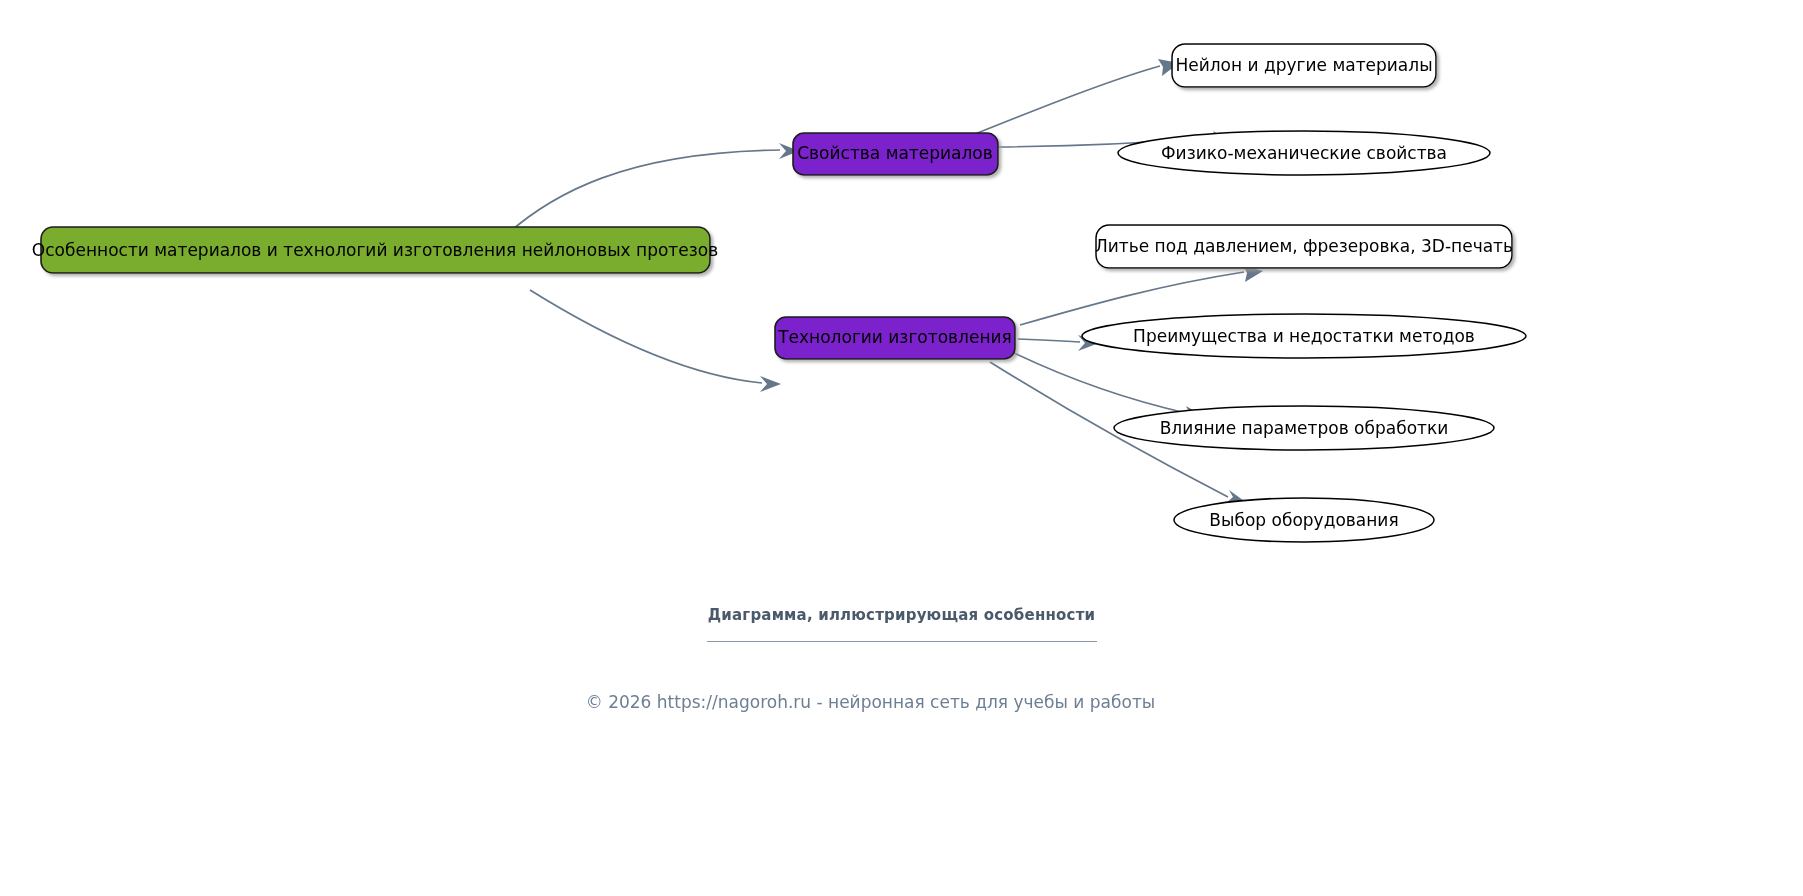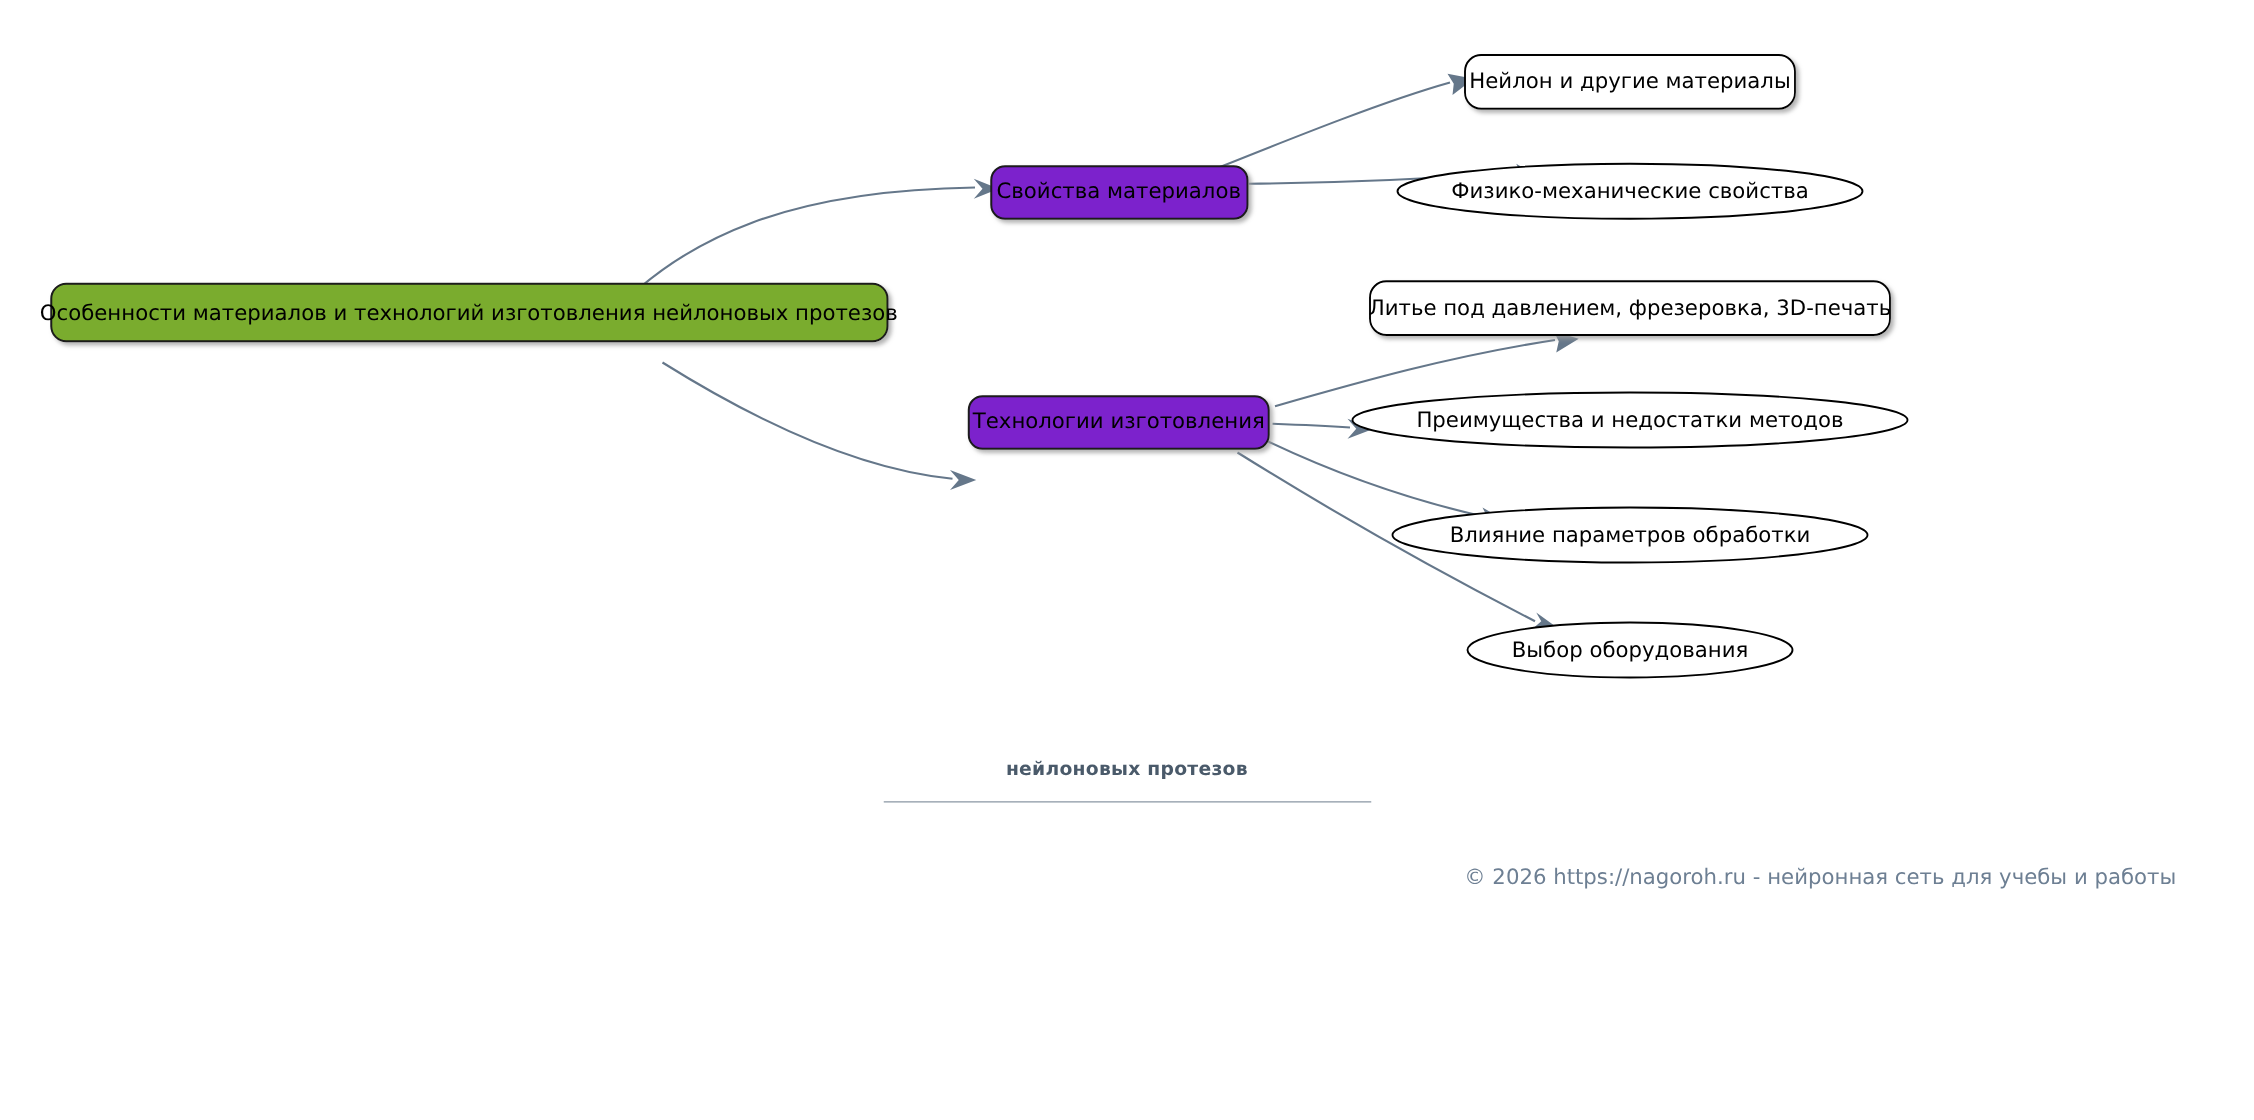--- a/index.html
+++ b/index.html
@@ -71,21 +71,21 @@
     width: 390px;
     height: 0;
     border-top: 1px solid #8a97a4;
     margin: 16px auto 0 auto;
   }
   .footer-text {
     position: absolute;
     left: 0;
     top: 692px;
     width: 1741px;
-    text-align: right;
+    text-align: center;
     font-family: "DejaVu Sans", sans-serif;
     font-size: 17px;
     color: #6d7f93;
   }
 </style>
 </head>
 <body>
 
 <svg id="canvas" viewBox="0 0 1803 896">
 
@@ -181,18 +181,18 @@
 
   <g>
     <ellipse class="leaf-shape" cx="1304" cy="520" rx="130" ry="22"></ellipse>
     <text class="node-label" x="1304" y="521">Выбор оборудования</text>
   </g>
 
 </svg>
 
 <div class="caption-block">
   <div class="caption-text">
-    <div>нейлоновых протезов</div>
+    <div>Диаграмма, иллюстрирующая особенности</div>
   </div>
   <div class="caption-rule"></div>
 </div>
 
 <div class="footer-text">© 2026 https://nagoroh.ru - нейронная сеть для учебы и работы</div>
 
 </body></html>

